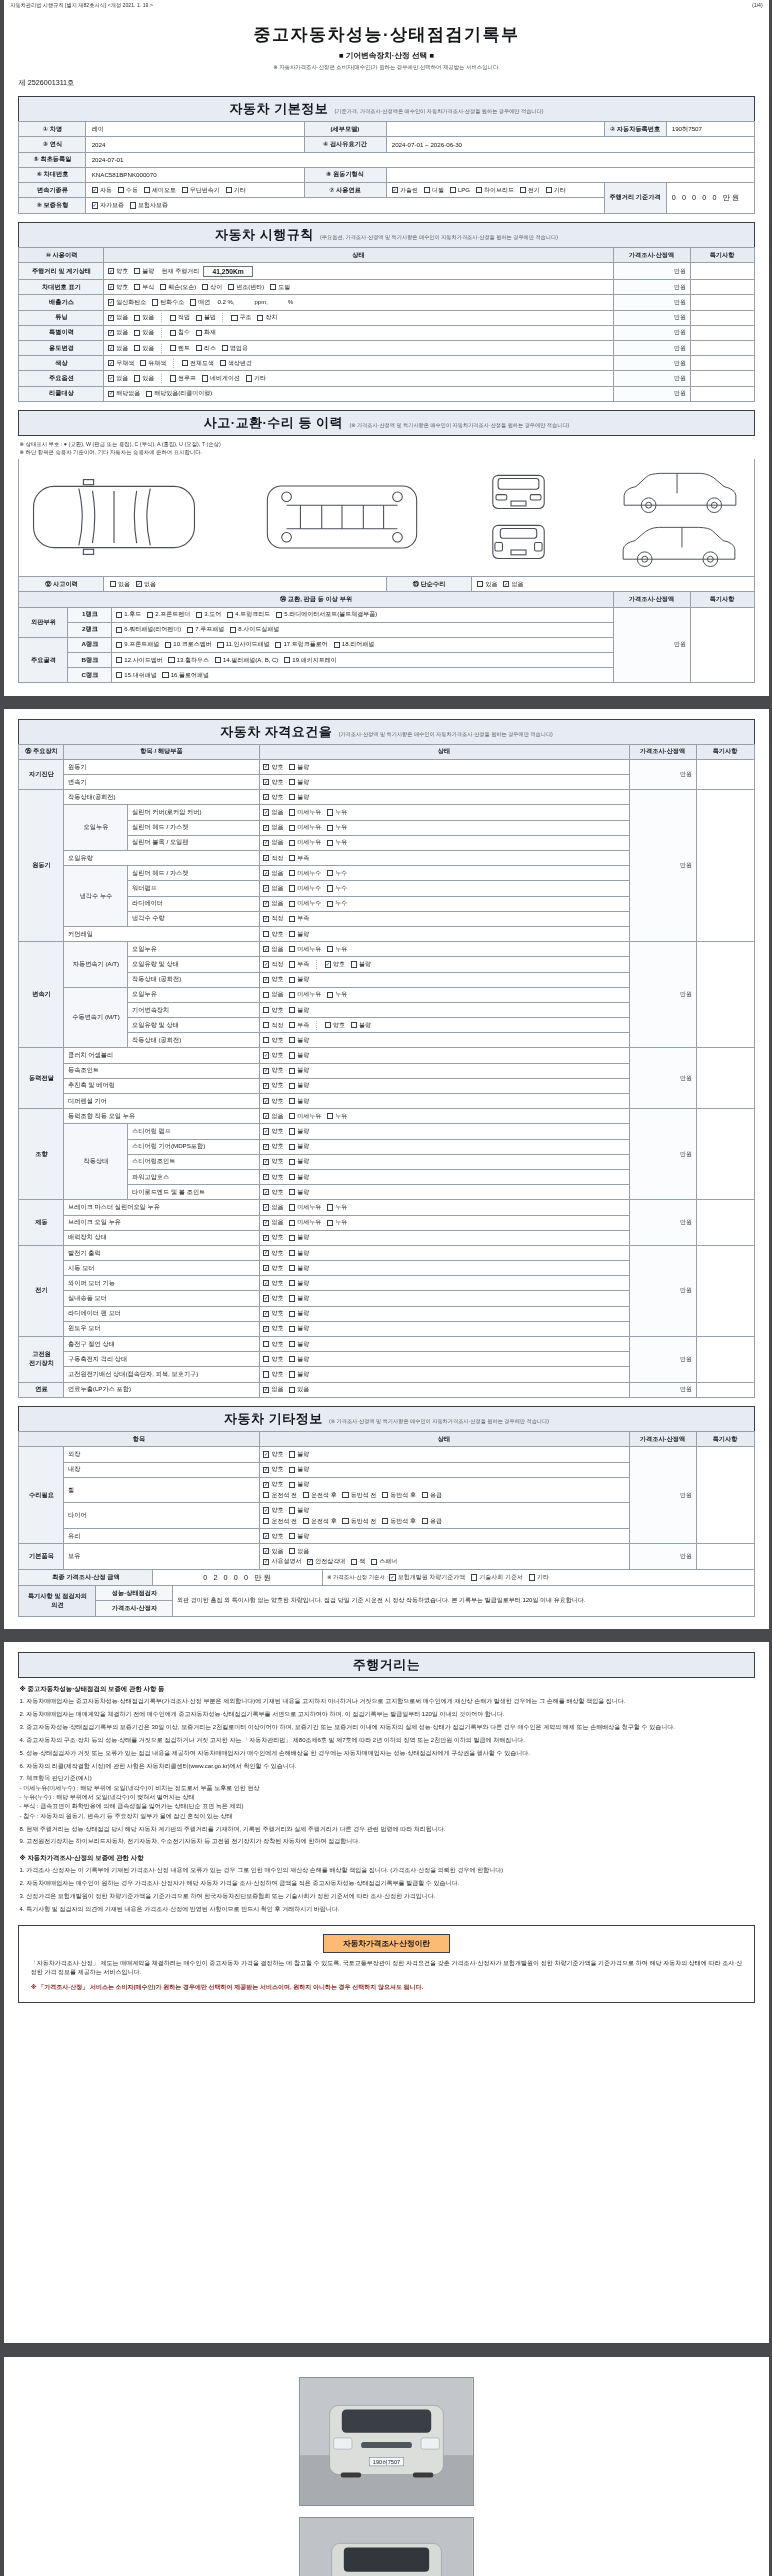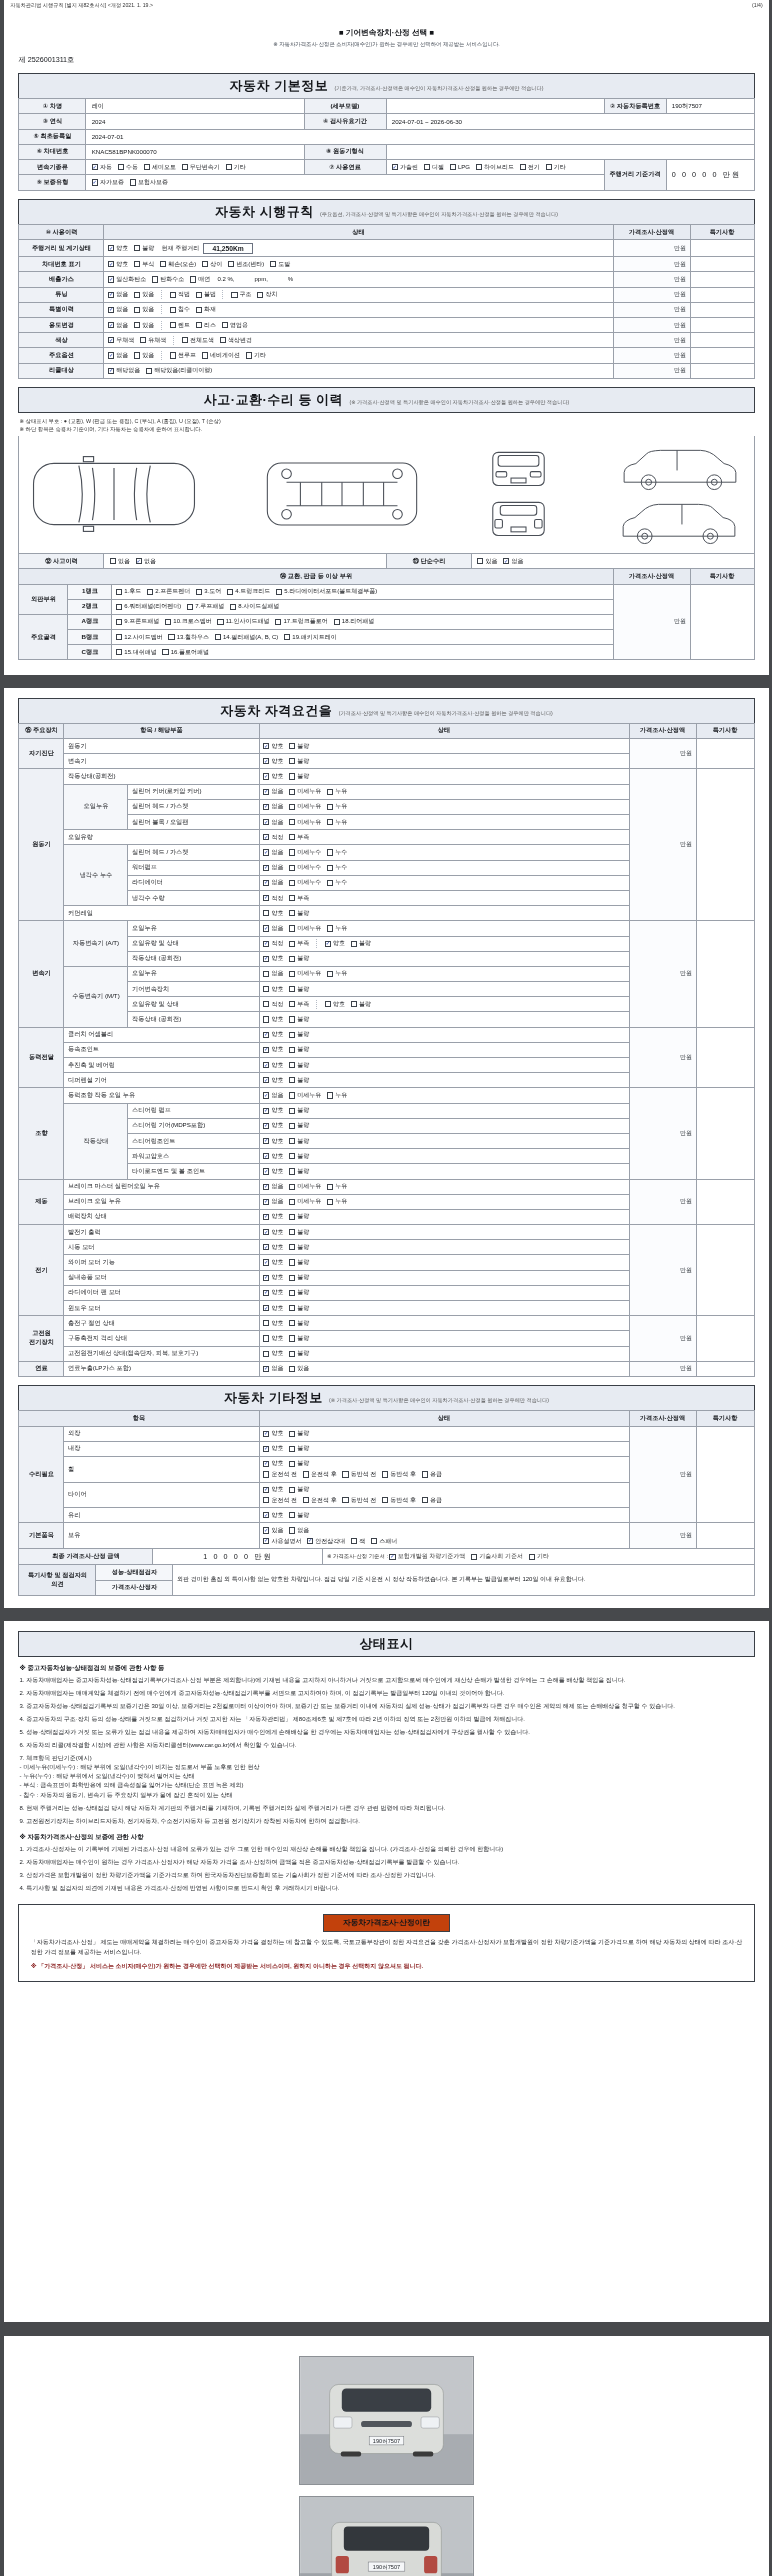--- a/index.html
+++ b/index.html
@@ -44,40 +44,41 @@
   .kmbox{border:0.8px solid #6b7280;padding:1px 8.2px;font-weight:bold;font-size:6.7px;background:#fdfefe}
   .ext{margin-left:7.2px;white-space:pre;font-size:6px}
   .legend{font-size:5.4px;color:#333;margin:4.1px 1px 2.1px;line-height:1.5}
   .diagrams{display:flex;justify-content:space-between;align-items:center;gap:7.2px;border:0.5px solid #9aa0aa;border-top:none;padding:7.2px 9.3px;background:#fff}
   .dia{display:flex;flex-direction:column;align-items:center;gap:5.2px}
   svg.line{stroke:#4a4f57;fill:none;stroke-width:2}
   .nhead{font-weight:bold;font-size:6.4px;margin:7.2px 1px 3.1px}
   .nitem{font-size:6px;line-height:1.55;margin:0 1px 3.6px;white-space:pre-line;text-align:justify;color:#202327}
   .defbox{border:1px solid #3a3f46;margin-top:11.3px;padding:8.2px 11.3px 9.3px}
   .defttl-wrap{text-align:center;margin-bottom:6.2px}
-  .defttl{display:inline-block;border:0.8px solid #3a3f46;padding:3.1px 18.5px;font-weight:bold;font-size:7.7px;background:#c2410c}
+  .defttl{display:inline-block;border:0.8px solid #3a3f46;padding:3.1px 18.5px;font-weight:bold;font-size:7.7px;background:#fdba74}
   .defbody{font-size:6px;line-height:1.6;text-align:justify}
   .defnote{font-size:6px;line-height:1.6;margin-top:5.2px;color:#8a1f1f;font-weight:bold}
   .photos{display:flex;flex-direction:column;align-items:center;gap:10.3px;margin-top:11.3px}
   .photo{border:0.5px solid #8d9196;display:block}
   .final-val{font-weight:normal;font-size:7.2px;letter-spacing:2.1px;text-align:center}
   .basis{font-size:5.4px;color:#333}
   .opin-who{background:#f5f7fa;text-align:center;font-weight:bold}
   .opin-text{font-size:6px;line-height:1.6;text-align:justify;padding:4.1px 6.2px}
 </style>
 </head>
 <body>
 
 <div class="strip">
   <span>자동차관리법 시행규칙 [별지 제82호서식] &lt;개정 2021. 1. 19.&gt;</span>
   <span>(1/4)</span>
 </div>
 
 <section class="panel p1">
   <div class="titlebox">
+    <div class="title">중고자동차성능·상태점검기록부</div>
     <div class="subtitle">■ 기어변속장치·산정 선택 ■</div>
     <div class="subnote">※ 자동차가격조사·산정은 소비자(매수인)가 원하는 경우에만 선택하여 제공받는 서비스입니다.</div>
   </div>
   <div class="docno">제 2526001311호</div>
 
   <div class="secbar">
     <span class="st">자동차 기본정보</span>
     <span class="sn">(기준가격, 가격조사·산정액은 매수인이 자동차가격조사·산정을 원하는 경우에만 적습니다)</span>
   </div>
   <table class="frm">
@@ -1615,21 +1616,21 @@
   <table class="frm">
     <colgroup>
         <col style="width:134px">
         <col style="width:170px">
         <col>
       </colgroup>
     <tbody>
         <tr>
       <td class="lab">최종 가격조사·산정 금액</td>
       <td class="final-val">
-        <span>1 0 0 0 0</span>
+        <span>0 2 0 0 0</span>
         <span>만원</span>
       </td>
       <td class="basis">
         <span>※ 가격조사·산정 기준서 :</span>
         <span><span class="ckw">
                 <span class="ckg">
                   <span class="cb">
                     <span class="bx on">✓</span>
                     <span class="cl">보험개발원 차량기준가액</span>
                   </span>
@@ -1662,21 +1663,21 @@
     </tr>
     <tr>
       <td class="opin-who">가격조사·산정자</td>
     </tr>
   </tbody>
     </table>
 </section>
 
 <section class="panel p3">
   <div class="secbar" style="margin-top:0">
-    <span class="st">상태표시</span>
+    <span class="st">주행거리는</span>
   </div>
   <div id="notices-body">
       <div class="nhead">※ 중고자동차성능·상태점검의 보증에 관한 사항 등</div>
       <div class="nitem">1. 자동차매매업자는 중고자동차성능·상태점검기록부(가격조사·산정 부분은 제외합니다)에 기재된 내용을 고지하지 아니하거나 거짓으로 고지함으로써 매수인에게 재산상 손해가 발생한 경우에는 그 손해를 배상할 책임을 집니다.</div>
       <div class="nitem">2. 자동차매매업자는 매매계약을 체결하기 전에 매수인에게 중고자동차성능·상태점검기록부를 서면으로 고지하여야 하며, 이 점검기록부는 발급일부터 120일 이내의 것이어야 합니다.</div>
       <div class="nitem">3. 중고자동차성능·상태점검기록부의 보증기간은 30일 이상, 보증거리는 2천킬로미터 이상이어야 하며, 보증기간 또는 보증거리 이내에 자동차의 실제 성능·상태가 점검기록부와 다른 경우 매수인은 계약의 해제 또는 손해배상을 청구할 수 있습니다.</div>
       <div class="nitem">4. 중고자동차의 구조·장치 등의 성능·상태를 거짓으로 점검하거나 거짓 고지한 자는 「자동차관리법」 제80조제6호 및 제7호에 따라 2년 이하의 징역 또는 2천만원 이하의 벌금에 처해집니다.</div>
       <div class="nitem">5. 성능·상태점검자가 거짓 또는 오류가 있는 점검 내용을 제공하여 자동차매매업자가 매수인에게 손해배상을 한 경우에는 자동차매매업자는 성능·상태점검자에게 구상권을 행사할 수 있습니다.</div>
       <div class="nitem">6. 자동차의 리콜(제작결함 시정)에 관한 사항은 자동차리콜센터(www.car.go.kr)에서 확인할 수 있습니다.</div>
       <div class="nitem">7. 체크항목 판단기준(예시)

